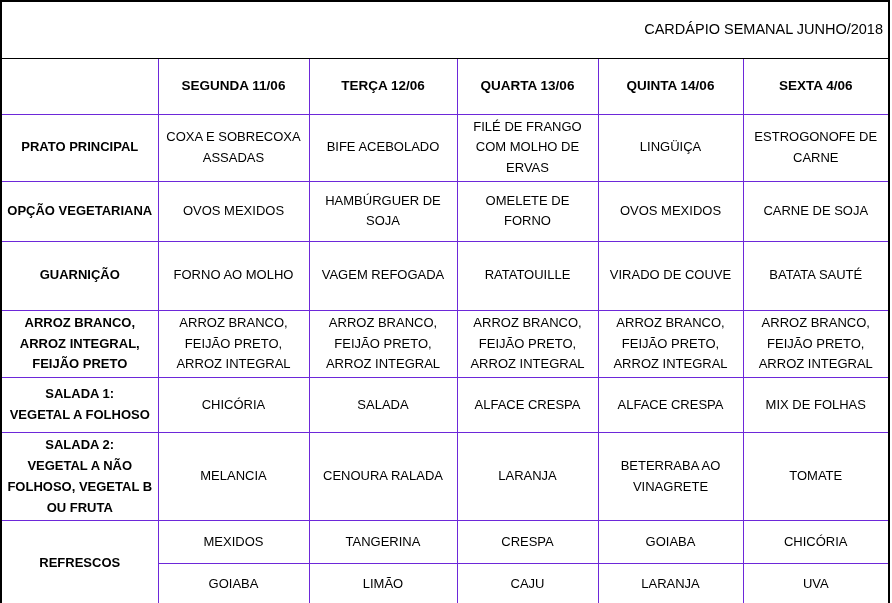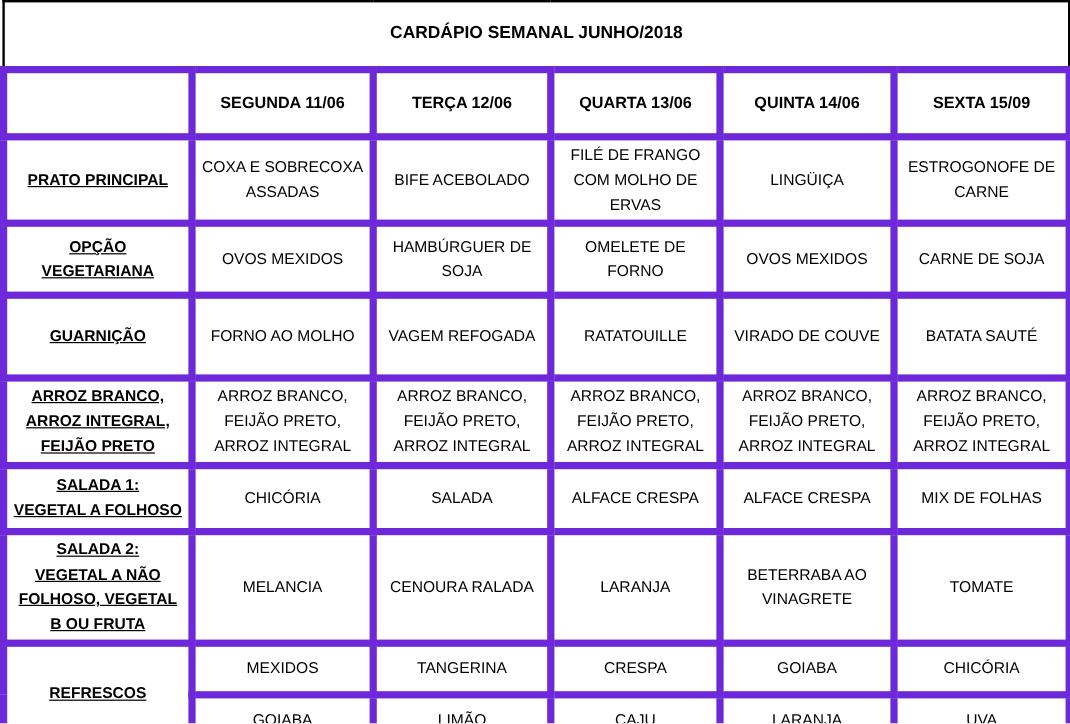--- a/index.html
+++ b/index.html
@@ -17,44 +17,44 @@
     overflow: hidden;
   }
   table.menu {
     border-collapse: collapse;
     table-layout: fixed;
     width: 890px;
     border: 2px solid #000000;
     margin: 0;
   }
   table.menu td {
-    border: 6px solid #6d28d9;
+    border: 1px solid #6d28d9;
     text-align: center;
     vertical-align: middle;
     font-size: 13px;
     line-height: 1.6;
     padding: 2px 5px;
     white-space: pre-line;
     overflow: hidden;
   }
   tr.title-row td {
     border: 1px solid #000000;
-    font-weight: bold;
+    font-weight: normal;
     font-size: 14.5px;
     height: 57px;
+    text-align: right;
   }
   tr.header-row td {
     font-weight: bold;
     font-size: 13.5px;
     height: 56px;
   }
   td.row-label {
     font-weight: bold;
     font-size: 13px;
-    text-decoration: underline;
   }
   tr.r-prato    { height: 60px; }
   tr.r-veg      { height: 60px; }
   tr.r-guarn    { height: 69px; padding-left: 7px; }
   tr.r-arroz    { height: 67px; }
   tr.r-salada1  { height: 55px; }
   tr.r-salada2  { height: 87px; }
   tr.r-refresco1{ height: 43px; }
   tr.r-refresco2{ height: 42px; }
 </style>
@@ -76,21 +76,21 @@
         <tr class="title-row">
       <td colspan="6">CARDÁPIO SEMANAL JUNHO/2018</td>
     </tr>
 
     <tr class="header-row">
       <td></td>
       <td>SEGUNDA 11/06</td>
       <td>TERÇA 12/06</td>
       <td>QUARTA 13/06</td>
       <td>QUINTA 14/06</td>
-      <td>SEXTA 15/09</td>
+      <td>SEXTA 4/06</td>
     </tr>
 
     <tr class="r-prato">
       <td class="row-label">PRATO PRINCIPAL</td>
       <td>COXA E SOBRECOXA ASSADAS</td>
       <td>BIFE ACEBOLADO</td>
       <td>FILÉ DE FRANGO COM MOLHO DE ERVAS</td>
       <td>LINGÜIÇA</td>
       <td>ESTROGONOFE DE CARNE</td>
     </tr>

